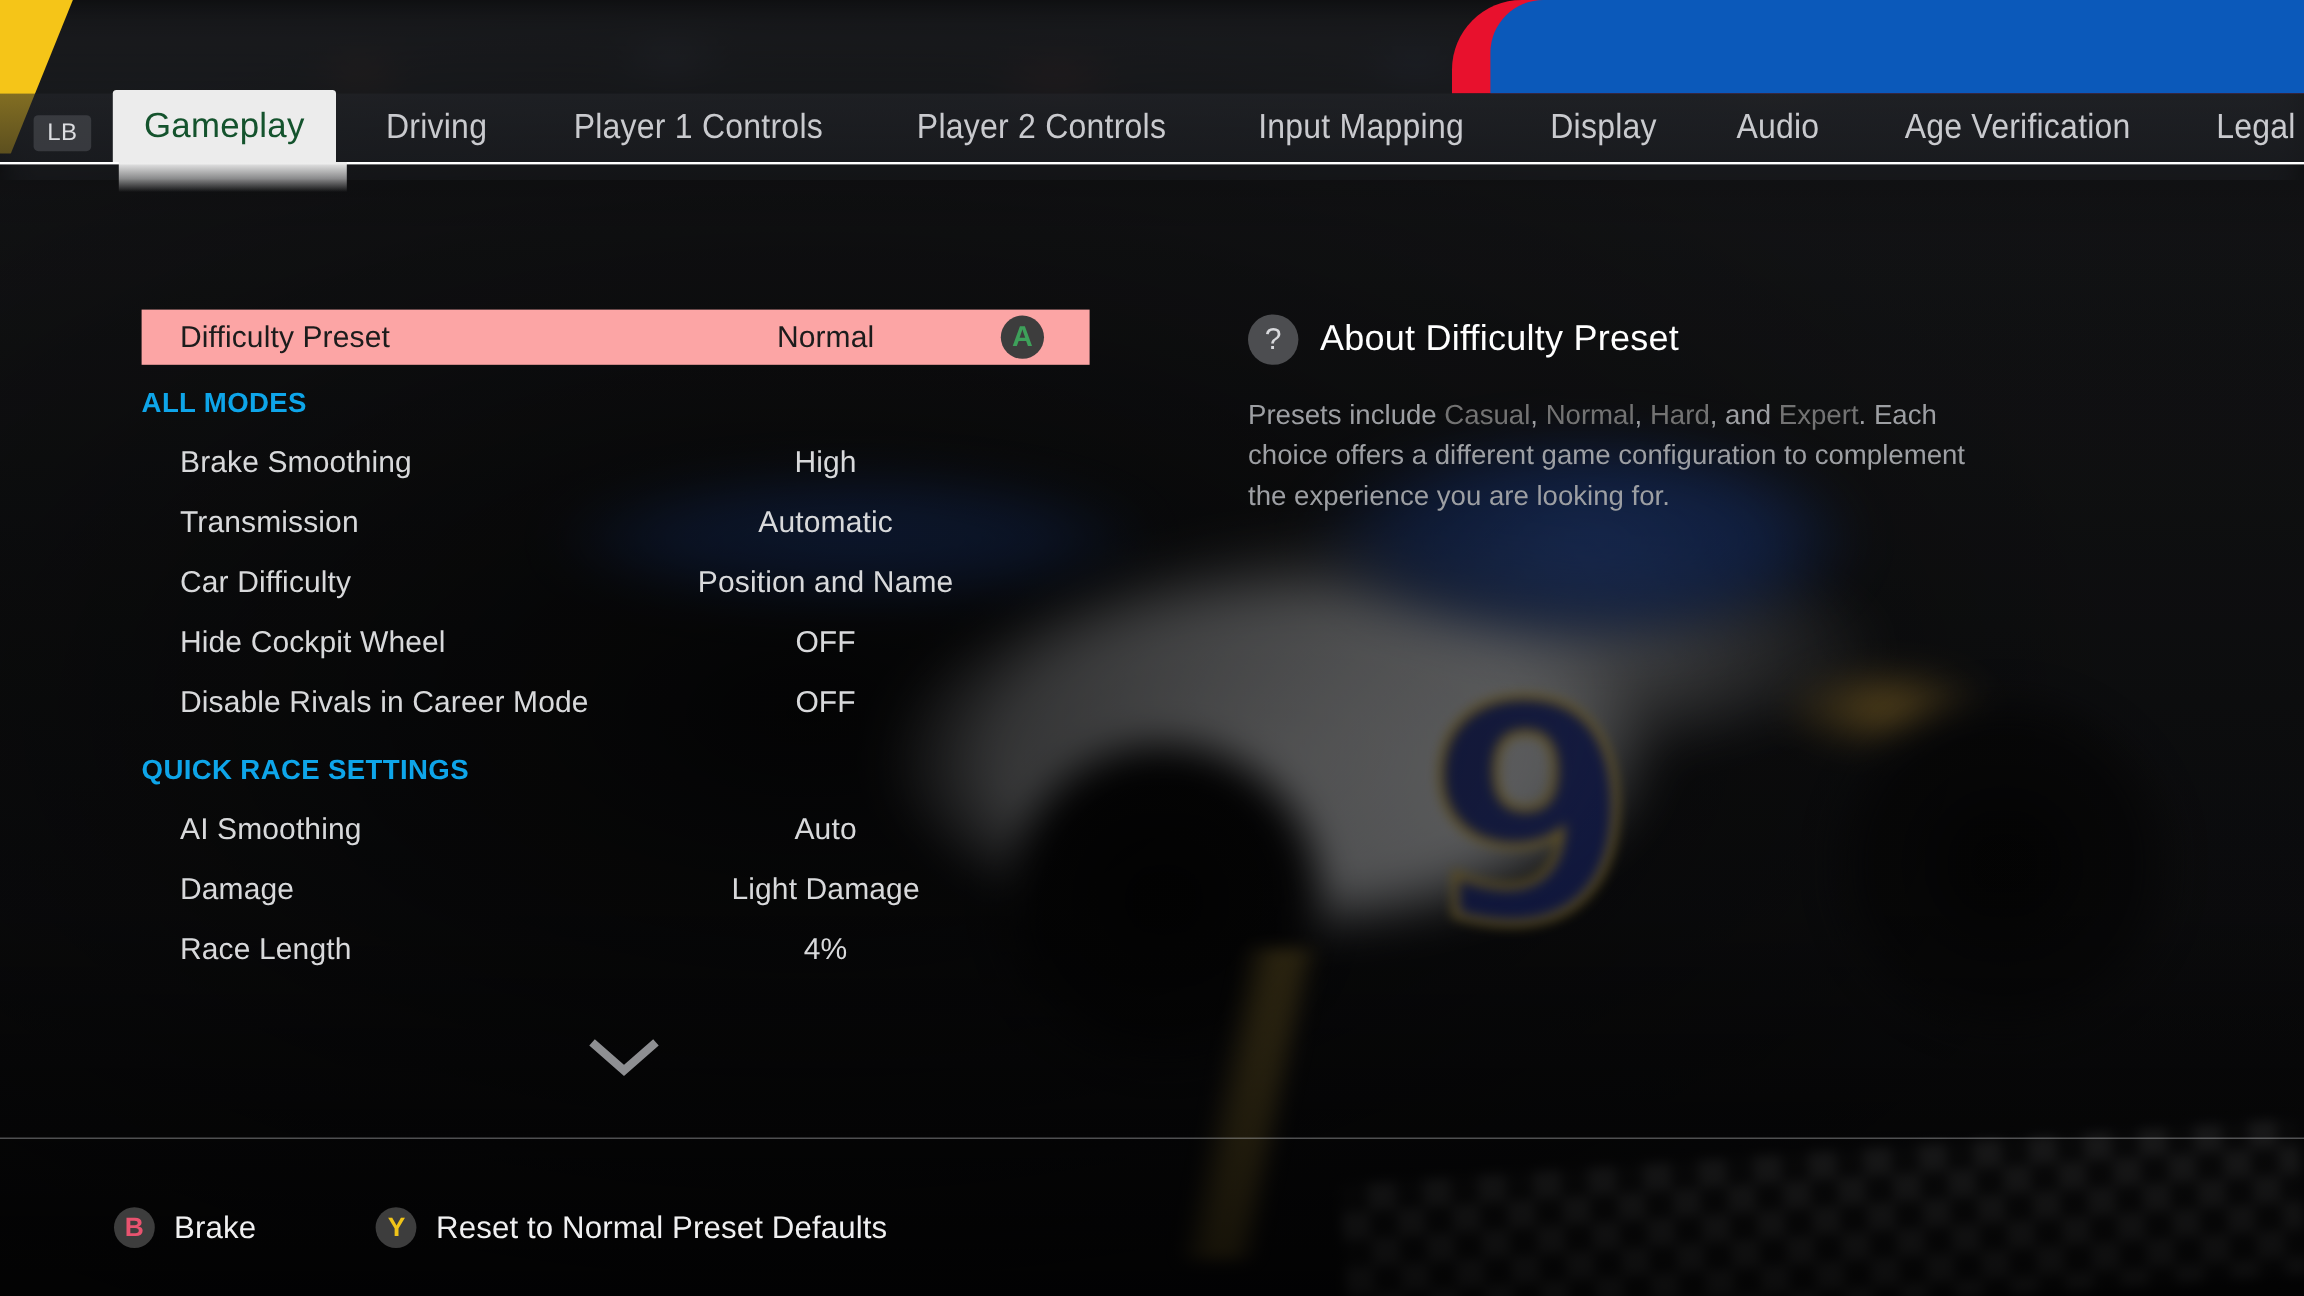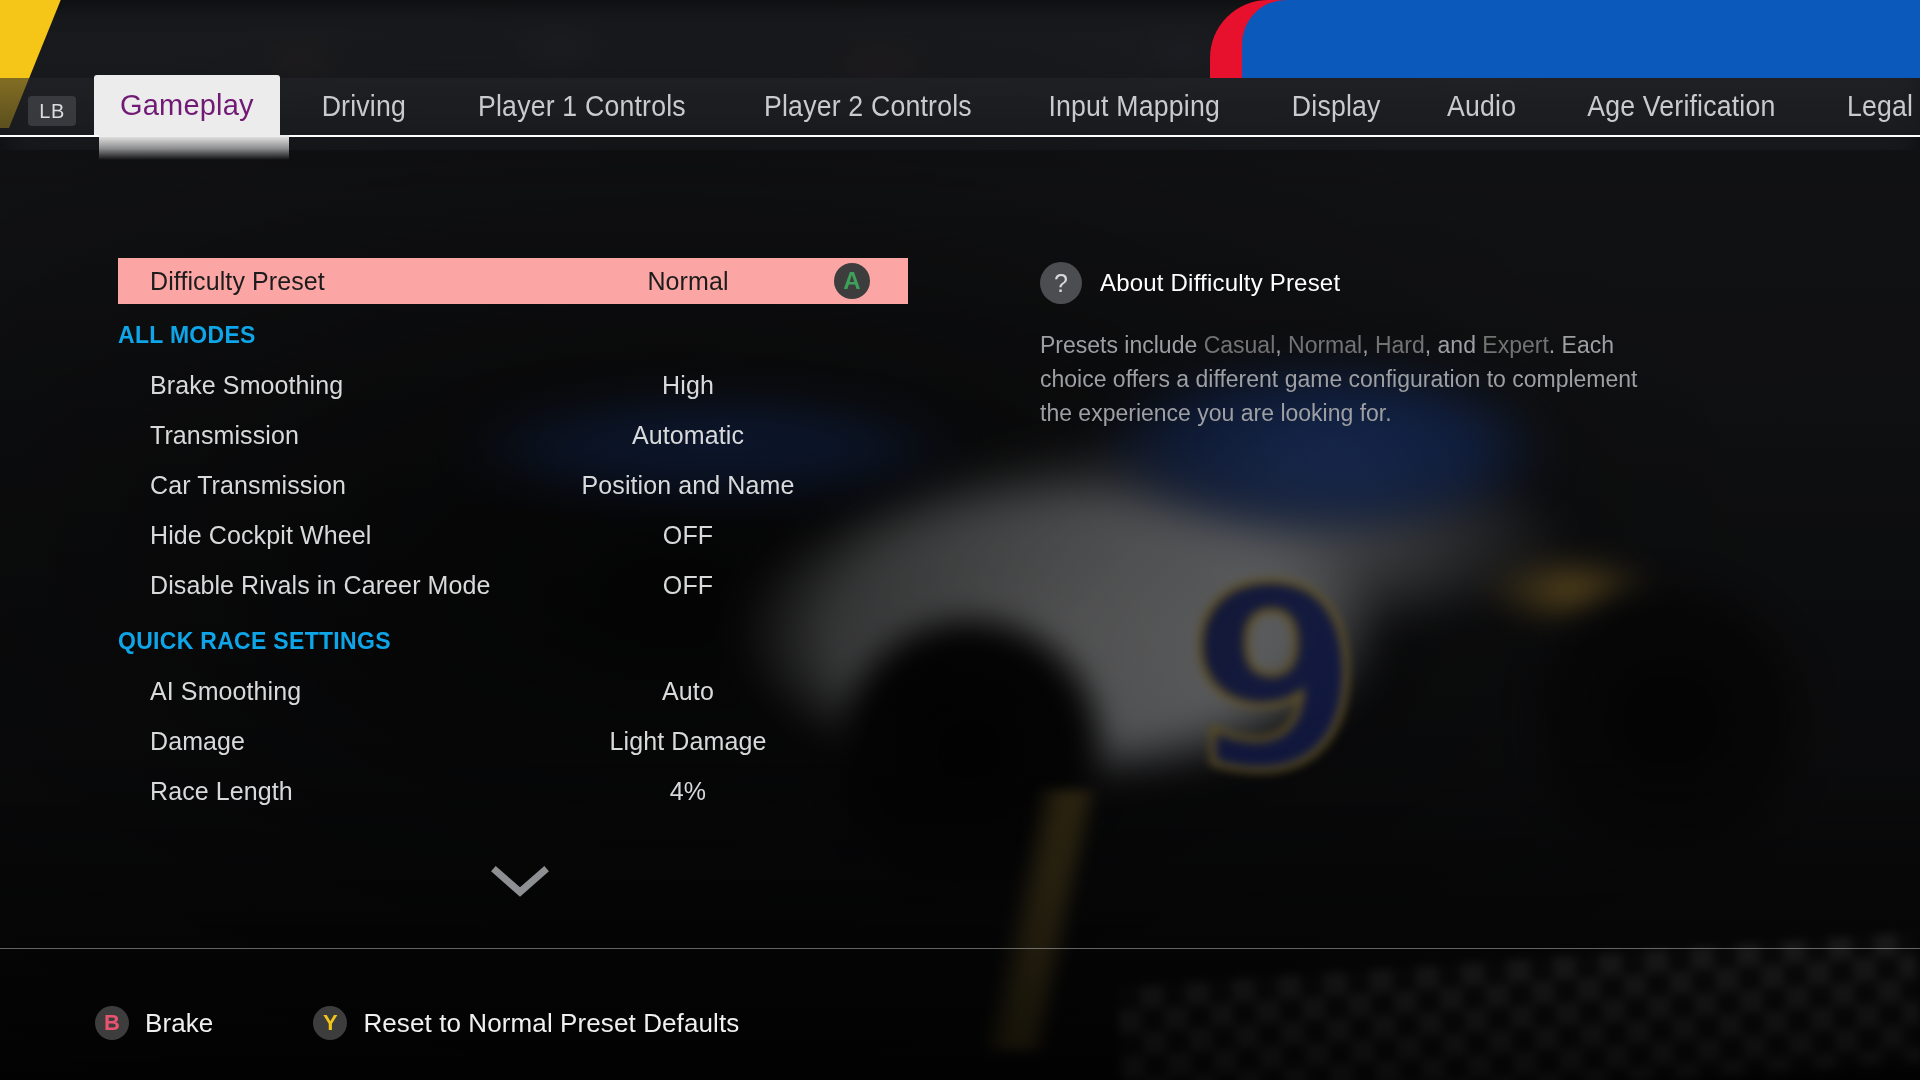--- a/index.html
+++ b/index.html
@@ -151,21 +151,21 @@
   #lb-bumper{ margin-left:28px; }
   .nav-tab{
     position:relative;
     font-size:29px; color:#c9cace; letter-spacing:.2px;
     padding:0 0 12px 0; margin:0 30px;
     white-space:nowrap;
     font-stretch:condensed;
     transform:scaleX(.92); transform-origin:center bottom;
   }
   .nav-tab.active{
-    color:#701a75;
+    color:#14532d;
     background:#ececec;
     padding:14px 26px 13px 26px;
     margin:0 8px 0 18px;
     border-radius:3px 3px 0 0;
     transform:scaleX(1);
   }
   .nav-spacer{ flex:1 1 auto; }
 
   
   .tab-tongue{
@@ -217,21 +217,21 @@
   #info-panel{
     position:absolute; left:1040px; top:262px; width:690px; z-index:5;
   }
   .info-head{ display:flex; align-items:center; gap:18px; }
   .help-badge{
     width:42px; height:42px; border-radius:50%;
     background:#4c4d50; color:#d8d9dc;
     display:flex; align-items:center; justify-content:center;
     font-size:25px;
   }
-  .info-title{ font-size:24px; color:#fff; letter-spacing:.2px; }
+  .info-title{ font-size:30px; color:#fff; letter-spacing:.2px; }
   .info-body{
     margin-top:24px; font-size:23px; line-height:1.48;
     color:#9d9fa3; max-width:616px;
   }
   .hl{ color:#737373; }
 
   
   #bottom-divider{
     position:absolute; left:0; top:948px; width:1920px; height:1px; z-index:5;
     background:rgba(210,212,216,.45);
@@ -313,21 +313,21 @@
 
   <div class="row row-item">
     <span class="label">Brake Smoothing</span>
     <span class="value">High</span>
   </div>
   <div class="row row-item">
     <span class="label">Transmission</span>
     <span class="value">Automatic</span>
   </div>
   <div class="row row-item">
-    <span class="label">Car Transmission</span>
+    <span class="label">Car Difficulty</span>
     <span class="value">Position and Name</span>
   </div>
   <div class="row row-item">
     <span class="label">Hide Cockpit Wheel</span>
     <span class="value">OFF</span>
   </div>
   <div class="row row-item">
     <span class="label">Disable Rivals in Career Mode</span>
     <span class="value">OFF</span>
   </div>

